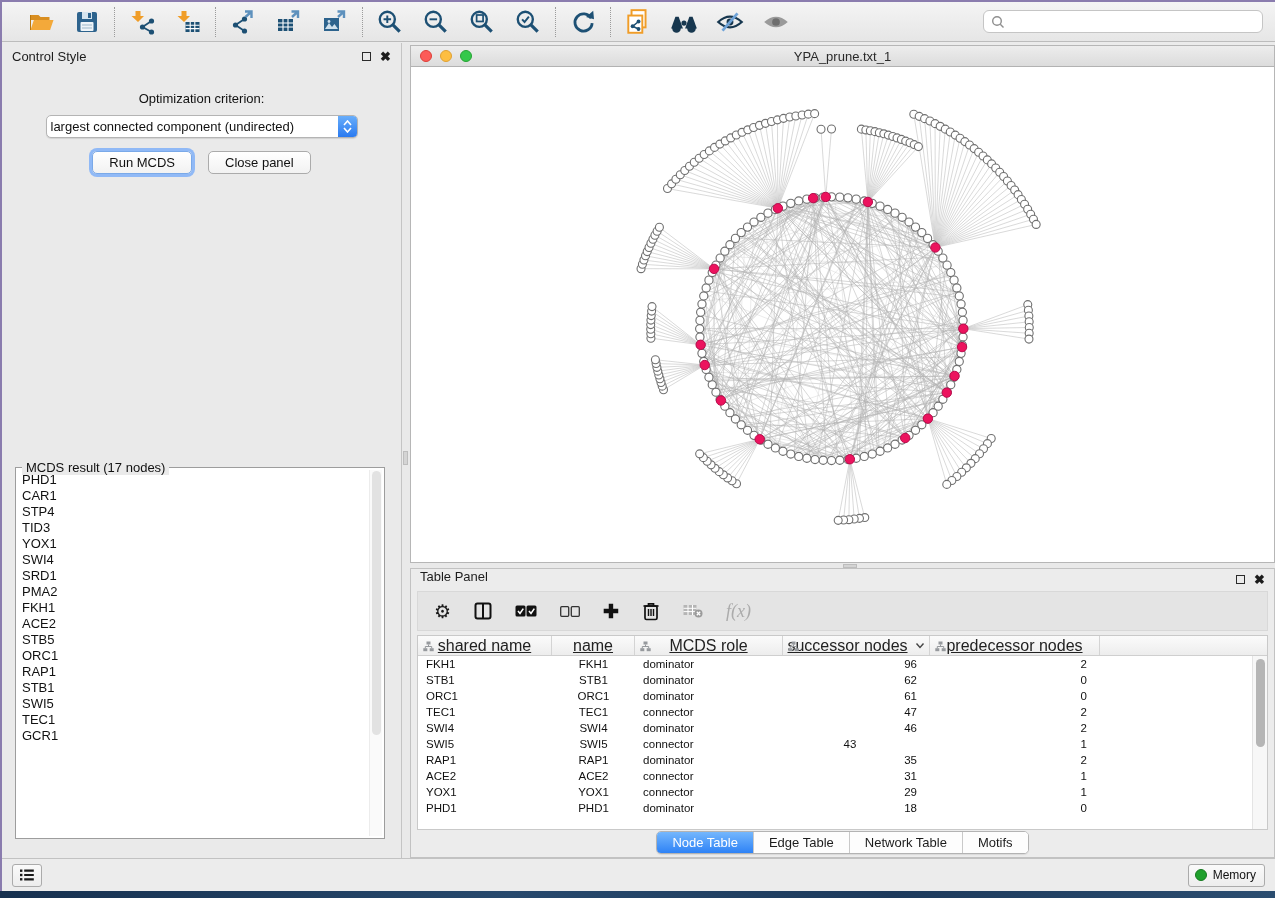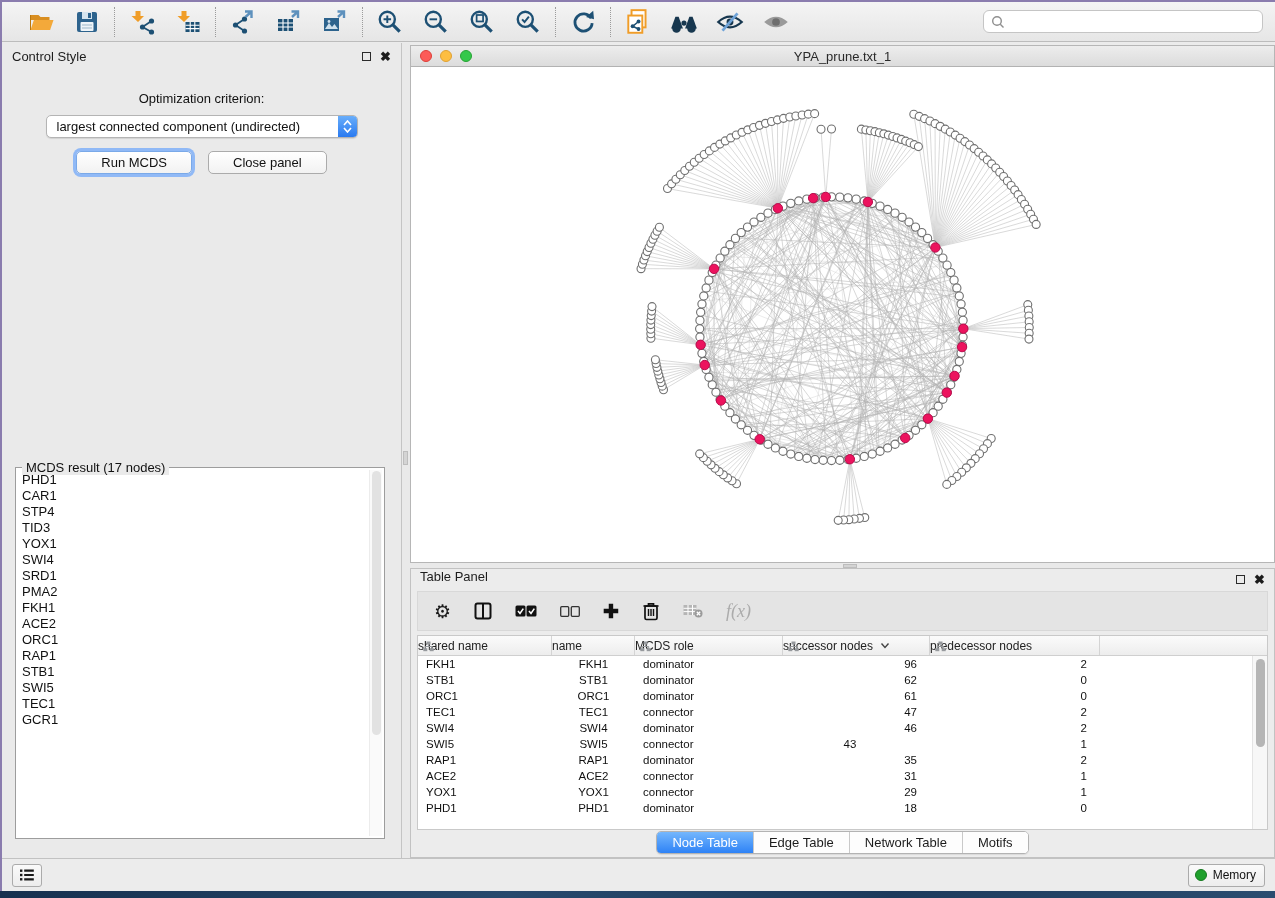--- a/index.html
+++ b/index.html
@@ -31,27 +31,27 @@
   .close-x { font-size:13px; font-weight:bold; color:#1c1c1c; line-height:1; }
   .seg { display:flex; border:1px solid #b3b3b3; border-radius:5px; overflow:hidden;
          background:#fff; box-shadow:0 1px 1px rgba(0,0,0,.08); }
   .seg-item { padding:3px 15px; font-size:13px; color:#1c1c1c; border-left:1px solid #c9c9c9; background:#fdfdfd; cursor:default; white-space:nowrap; }
   .seg-item:first-child { border-left:none; }
   .seg-item.selected { background:linear-gradient(#74b7fd,#2e82f6); color:#fff; }
   .cp-tabs { display:flex; justify-content:center; margin-top:5px; }
   .cp-opt-label { text-align:center; margin-top:22px; font-size:13px; color:#111; }
   .combo { margin:9px auto 0; width:312px; height:23px; background:#fff; border:1px solid #b4b4b4;
            border-radius:5px; display:flex; align-items:center; overflow:hidden; box-shadow:0 1px 1px rgba(0,0,0,.1); }
-  .combo-text { flex:1; font-size:13px; padding:0 10px; color:#111; white-space:nowrap; }
+  .combo-text { flex:1; font-size:13px; padding:0 4px; color:#111; white-space:nowrap; }
   .combo-btn { width:19px; height:100%; background:linear-gradient(#68aefb,#2a7af0);
                display:flex; flex-direction:column; align-items:center; justify-content:center; gap:1px; }
   .combo-btn svg { display:block; }
   .cp-btn-row { display:flex; justify-content:center; gap:16px; margin-top:13px; }
   .mac-btn { background:linear-gradient(#ffffff,#f2f2f2); border:1px solid #ababab; border-radius:5px;
-             font-size:13px; padding:3px 24px; color:#111; cursor:default; }
+             font-size:13px; padding:3px 16px; color:#111; cursor:default; }
   .mac-btn.focused { box-shadow:0 0 0 3px rgba(96,158,252,.65); border-color:#7aa9e8; }
 
   .result-box { position:absolute; left:13px; right:16px; top:424px; bottom:19px;
                 border:1px solid #9d9d9d; background:#fff; }
   .result-legend { position:absolute; top:-8px; left:6px; background:#eaeaea; padding:0 4px; font-size:13px; color:#111; }
   .result-list { position:absolute; inset:4px 16px 2px 6px; overflow:hidden; }
   .result-item { font-size:13px; line-height:16px; color:#111; }
   .result-scroll { position:absolute; top:2px; right:2px; bottom:2px; width:13px; background:#fafafa; border-left:1px solid #ececec; }
   .result-scroll .thumb { position:absolute; top:1px; left:1.5px; width:9px; height:72%; background:#e2e2e2; border-radius:5px; }
 
@@ -83,22 +83,22 @@
   .tp-header { height:21px; display:flex; padding:0 9px; font-size:13px; color:#1d1d1d; }
   .tp-toolbar { margin:1px 6px 0; height:40px; background:#e4e4e4; border:1px solid #d8d8d8;
                 display:flex; align-items:center; gap:23px; padding:0 16px; }
   .tp-icon { display:flex; align-items:center; justify-content:center; }
   .gear-glyph { font-size:19px; color:#1a1a1a; }
   .plus-glyph { font-size:19px; font-weight:bold; color:#111; }
   .fx-glyph { font-family:"Liberation Serif",serif; font-style:italic; font-size:18px; color:#ababab; }
 
   .tp-table { position:absolute; top:66px; left:6px; right:6px; bottom:27px; background:#fff; border:1px solid #c9c9c9; }
   .thead { display:flex; height:20px; background:linear-gradient(#fbfbfb,#ededed); border-bottom:1px solid #cfcfcf; }
-  .th { position:relative; display:flex; align-items:center; justify-content:flex-start; gap:4px;
-        border-right:1px solid #d4d4d4; font-size:12px; color:#222; }
+  .th { position:relative; display:flex; align-items:center; justify-content:center; gap:4px;
+        border-right:1px solid #d4d4d4; font-size:16px; color:#222;text-decoration:underline; }
   .th .colicon { position:absolute; left:5px; top:5px; }
   .tbody { position:absolute; top:20px; left:0; right:15px; bottom:0; overflow:hidden; }
   .tr { display:flex; height:16px; }
   .td { font-size:11.5px; color:#111; line-height:16px; white-space:nowrap; overflow:hidden; }
   .td.left { text-align:left; padding-left:8px; }
   .td.center { text-align:center; }
   .td.right { text-align:right; padding-right:13px; }
   .tbl-scroll { position:absolute; top:20px; right:0; bottom:0; width:15px; background:#f7f7f7; border-left:1px solid #e4e4e4; }
   .tbl-scroll .thumb { position:absolute; top:3px; left:2.5px; width:9px; height:88px; background:#b5b5b5; border-radius:5px; }
 
@@ -299,20 +299,21 @@
             <div class="result-item">PHD1</div>
             <div class="result-item">CAR1</div>
             <div class="result-item">STP4</div>
             <div class="result-item">TID3</div>
             <div class="result-item">YOX1</div>
             <div class="result-item">SWI4</div>
             <div class="result-item">SRD1</div>
             <div class="result-item">PMA2</div>
             <div class="result-item">FKH1</div>
             <div class="result-item">ACE2</div>
+            <div class="result-item">STB5</div>
             <div class="result-item">ORC1</div>
             <div class="result-item">RAP1</div>
             <div class="result-item">STB1</div>
             <div class="result-item">SWI5</div>
             <div class="result-item">TEC1</div>
             <div class="result-item">GCR1</div>
           </div>
         <div class="result-scroll">
             <div class="thumb"></div>
           </div>

